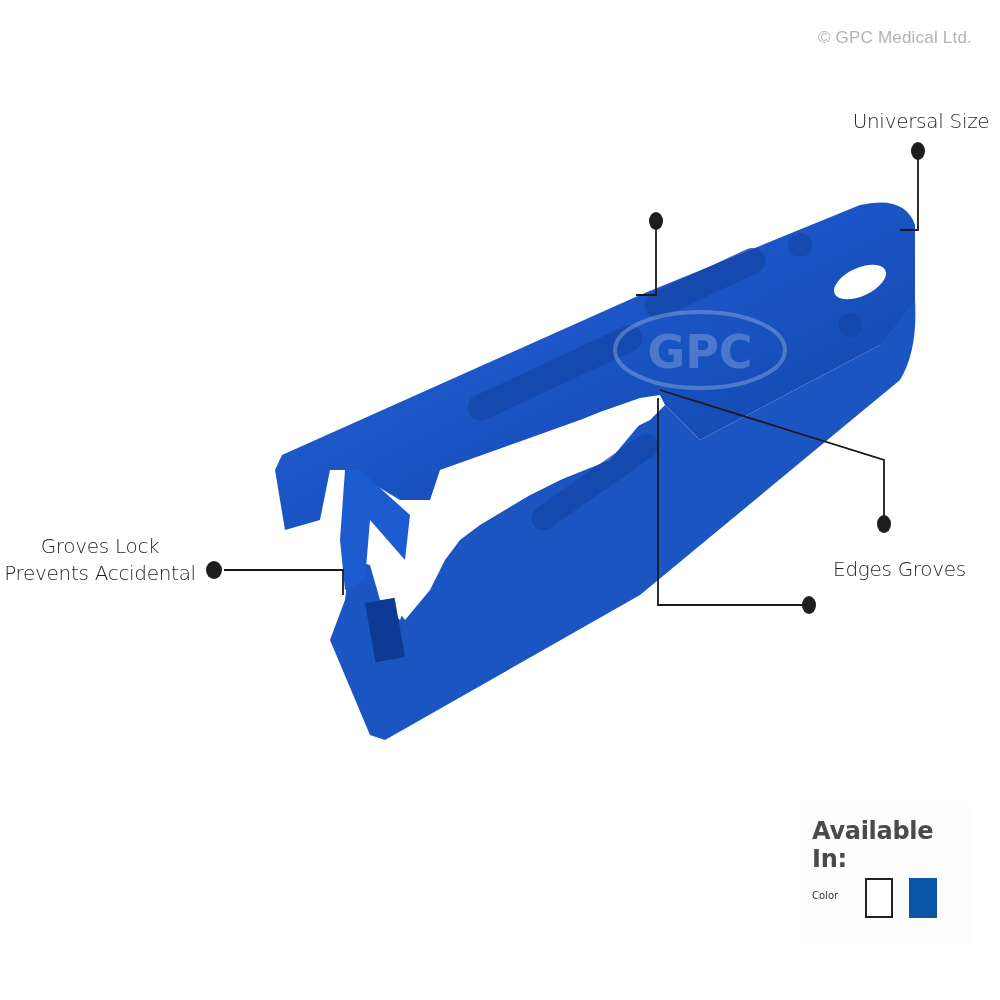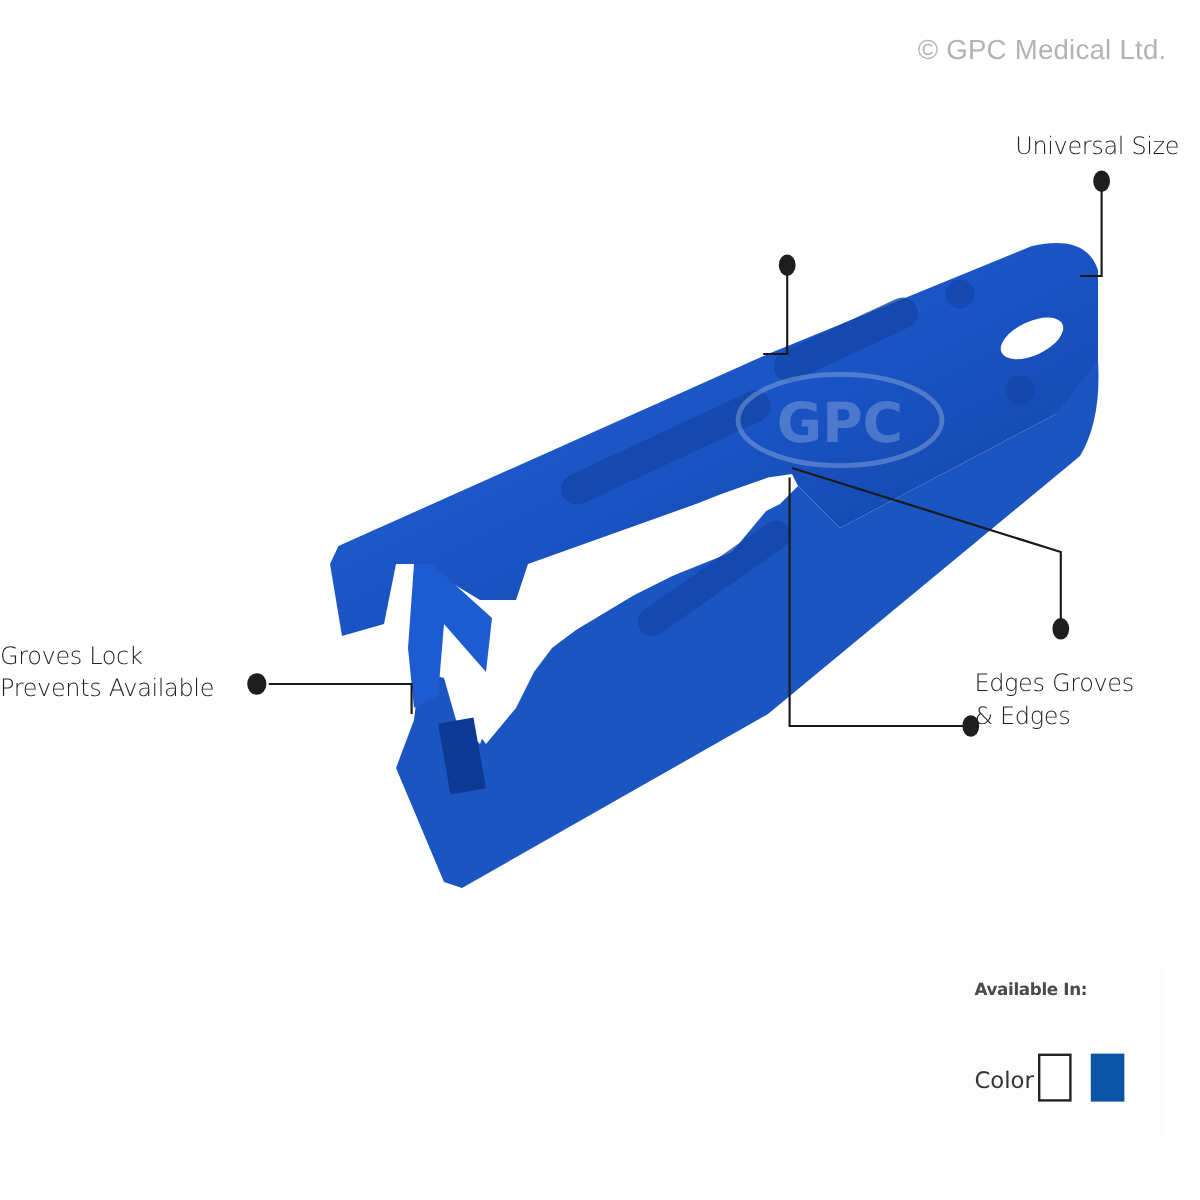--- a/index.html
+++ b/index.html
@@ -1,31 +1,31 @@
 <!DOCTYPE html>
 <html><head>
   <meta charset="utf-8">
   <style>
     html, body { margin: 0; padding: 0; background: #ffffff; }
     body { width: 1000px; height: 1000px; position: relative; overflow: hidden;
            font-family: "DejaVu Sans", "Liberation Sans", sans-serif; color: #1a1a1a; }
-    .copyright { position: absolute; top: 28px; right: 28px; font-size: 23px; color: #b3b3b3;
+    .copyright { position: absolute; top: 28px; right: 28px; font-size: 17px; color: #b3b3b3;
                  font-family: "Liberation Sans", sans-serif; letter-spacing: 0.2px; }
-    .callout { position: absolute; font-size: 20px; line-height: 27px; text-align: left; color: #1e1e1e;
+    .callout { position: absolute; font-size: 20px; line-height: 27px; text-align: center; color: #1e1e1e;
                font-family: "DejaVu Sans", sans-serif; font-weight: 300; letter-spacing: -0.3px; }
     .callout span { display: block; white-space: nowrap; }
     #c-universal { left: 846px; top: 108px; width: 150px; }
     #c-pvc { left: 545px; top: 150px; width: 190px; }
     #c-lock { left: 0px; top: 533px; width: 200px; }
     #c-smooth { left: 812px; top: 556px; width: 175px; }
     svg.overlay { position: absolute; left: 0; top: 0; }
     .avail { position: absolute; left: 800px; top: 805px; width: 170px; height: 140px; background: #fdfdfd; }
-    .avail-title { position: absolute; left: 12px; top: 12px; font-size: 14px; font-weight: bold; color: #4a4a4a;
+    .avail-title { position: absolute; left: 12px; top: 12px; font-size: 24px; font-weight: bold; color: #4a4a4a;
                    font-family: "DejaVu Sans", sans-serif; letter-spacing: -0.3px; }
-    .avail-color-label { position: absolute; left: 12px; top: 85px; font-size: 19px; color: #333;
+    .avail-color-label { position: absolute; left: 12px; top: 85px; font-size: 10px; color: #333;
                          font-family: "DejaVu Sans", sans-serif; }
     .swatch { position: absolute; top: 73px; width: 28px; height: 40px; box-sizing: border-box; }
     .swatch-white { left: 65px; border: 2px solid #222; background: #ffffff; }
     .swatch-blue { left: 109px; background: #0a55a5; }
   </style>
 </head>
 <body>
 
 <div class="copyright">© GPC Medical Ltd.</div>
 
@@ -79,25 +79,24 @@
   </g>
 </svg>
 
 <div class="callout" id="c-universal">
   <span>Universal Size</span>
 </div>
 <div class="callout" id="c-pvc">
 </div>
 <div class="callout" id="c-lock">
   <span>Groves Lock</span>
-  <span>Prevents Available</span>
+  <span>Prevents Accidental</span>
 </div>
 <div class="callout" id="c-smooth">
   <span>Edges Groves</span>
-  <span>&amp; Edges</span>
 </div>
 
 <div class="avail">
   <div class="avail-title">Available In:</div>
   <div class="avail-color-label">Color</div>
   <div class="swatch swatch-white"></div>
   <div class="swatch swatch-blue"></div>
 </div>
 
 </body></html>

